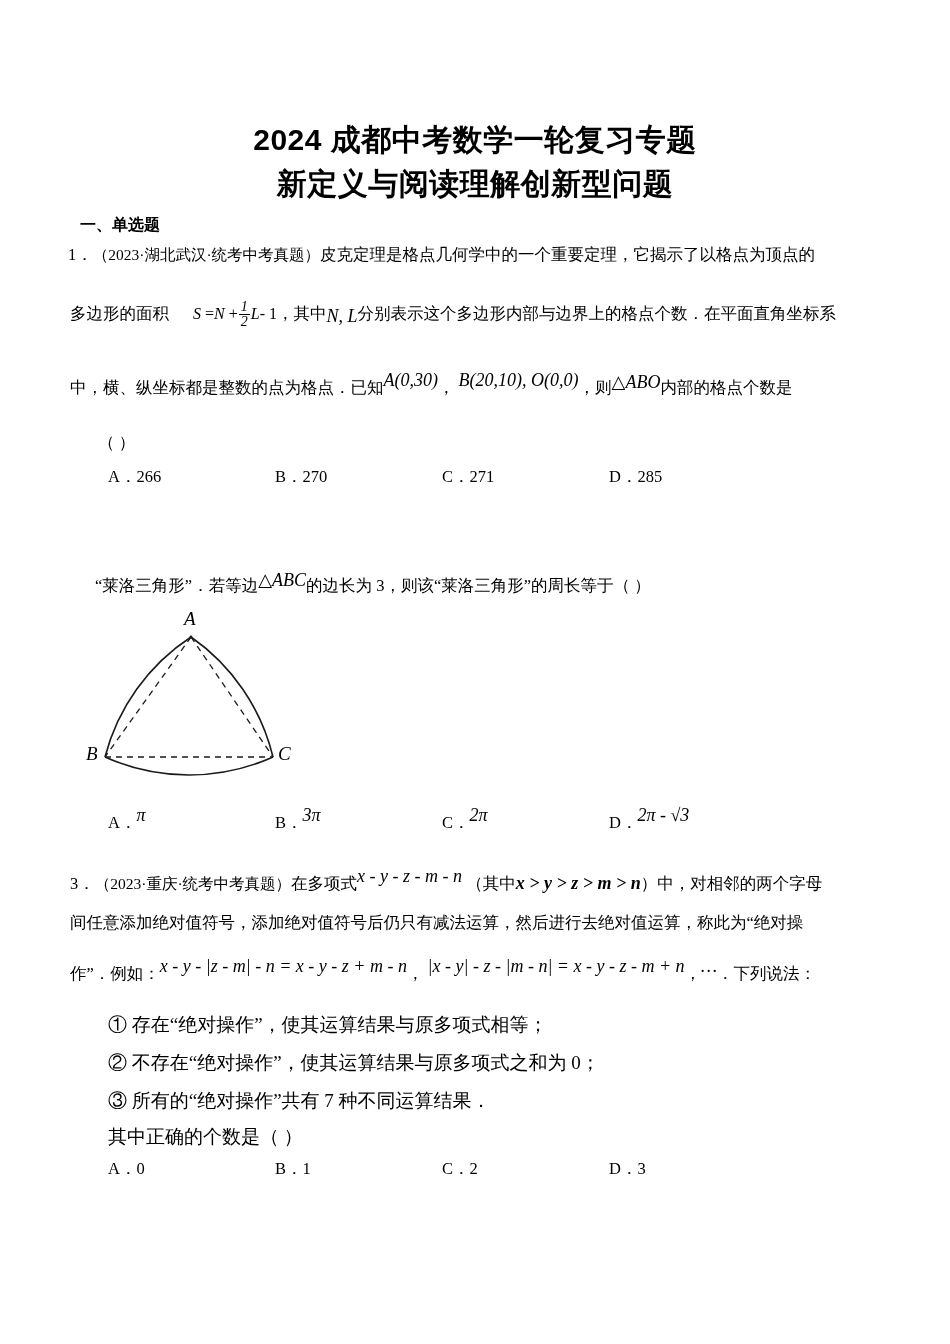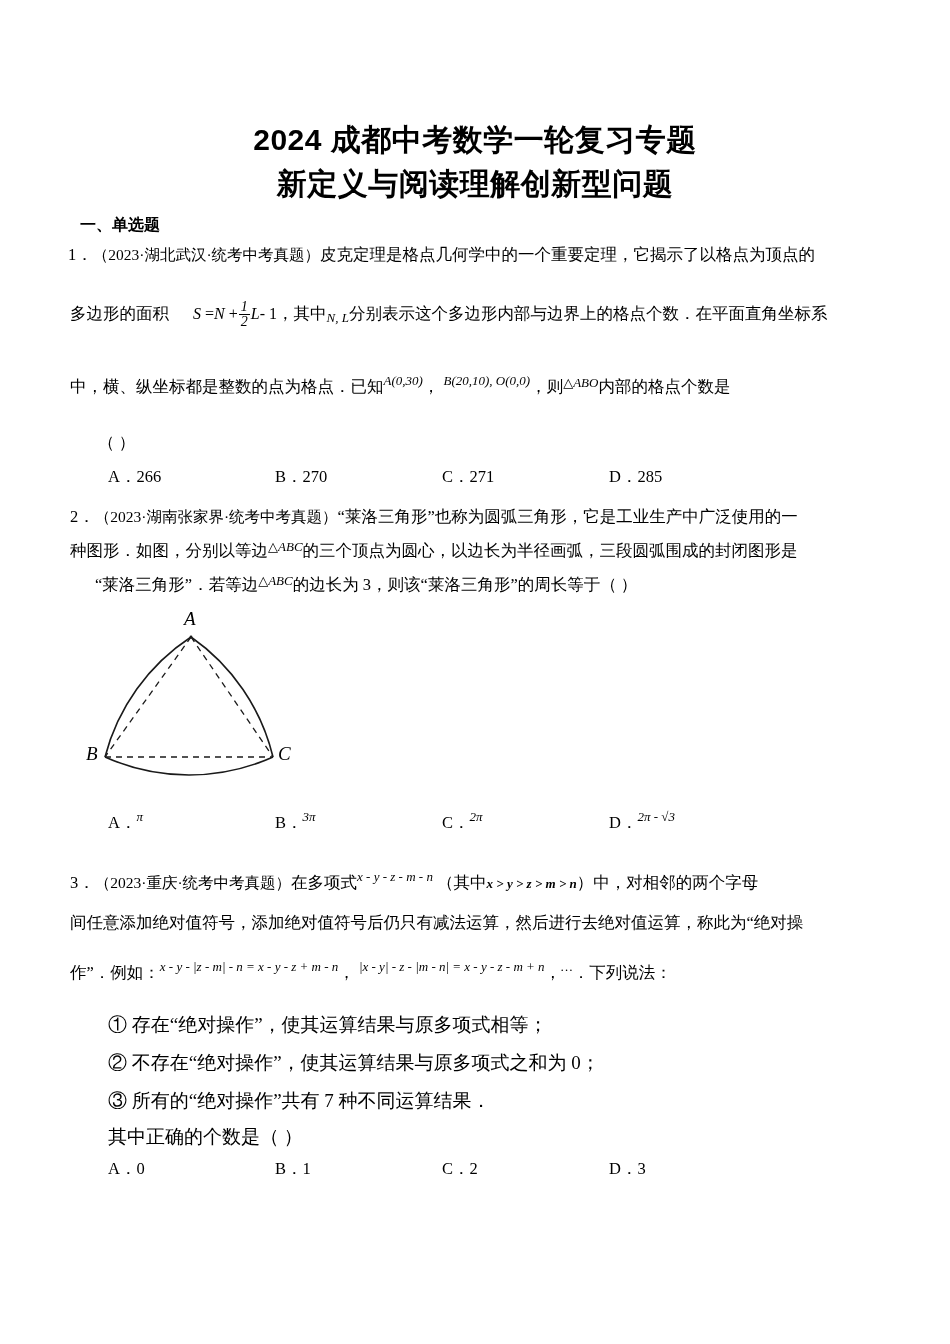--- a/index.html
+++ b/index.html
@@ -64,21 +64,21 @@
   
   .m {
     font-family: "Liberation Serif", "DejaVu Serif", serif;
     font-style: italic;
     font-size: 16px;
     padding-left: 24px;
   }
   .m-sm {
     font-family: "Liberation Serif", "DejaVu Serif", serif;
     font-style: italic;
-    font-size: 13px;
+    font-size: 18px;
   }
   .up {
     position: relative;
     top: -7px;
   }
   .up2 {
     position: relative;
     top: -5px;
   }
   .frac {
@@ -157,27 +157,21 @@
 
   <div class="line" style="left:98px; top:432px;">（          ）</div>
 
   <div class="opts" style="top:466px;">
     <span class="opt opt-a"><span class="lab">A．</span><span>266</span></span>
     <span class="opt opt-b"><span class="lab">B．</span><span>270</span></span>
     <span class="opt opt-c"><span class="lab">C．</span><span>271</span></span>
     <span class="opt opt-d"><span class="lab">D．</span><span>285</span></span>
   </div>
 
-  <div class="line" style="left:70px; top:506px;">
-    <span class="q-num">2．</span><span class="src">（2023·湖南张家界·统考中考真题）</span><span>“莱洛三角形”也称为圆弧三角形，它是工业生产中广泛使用的一</span>
-  </div>
-
-  <div class="line" style="left:70px; top:540px;">
-    <span>种图形．如图，分别以等边</span><span class="m-sm up2">△ABC</span><span>的三个顶点为圆心，以边长为半径画弧，三段圆弧围成的封闭图形是</span>
-  </div>
+
 
   <div class="line" style="left:95px; top:574px;">
     <span>“莱洛三角形”．若等边</span><span class="m-sm up2">△ABC</span><span>的边长为 3，则该“莱洛三角形”的周长等于（            ）</span>
   </div>
 
   <div class="figure">
     <svg width="260" height="180" viewBox="0 0 260 180">
 
       <path d="M 27 145 A 205 205 0 0 1 113 25" fill="none" stroke="#1a1a1a" stroke-width="1.6"></path>
       <path d="M 113 25 A 205 205 0 0 1 195 145" fill="none" stroke="#1a1a1a" stroke-width="1.6"></path>

